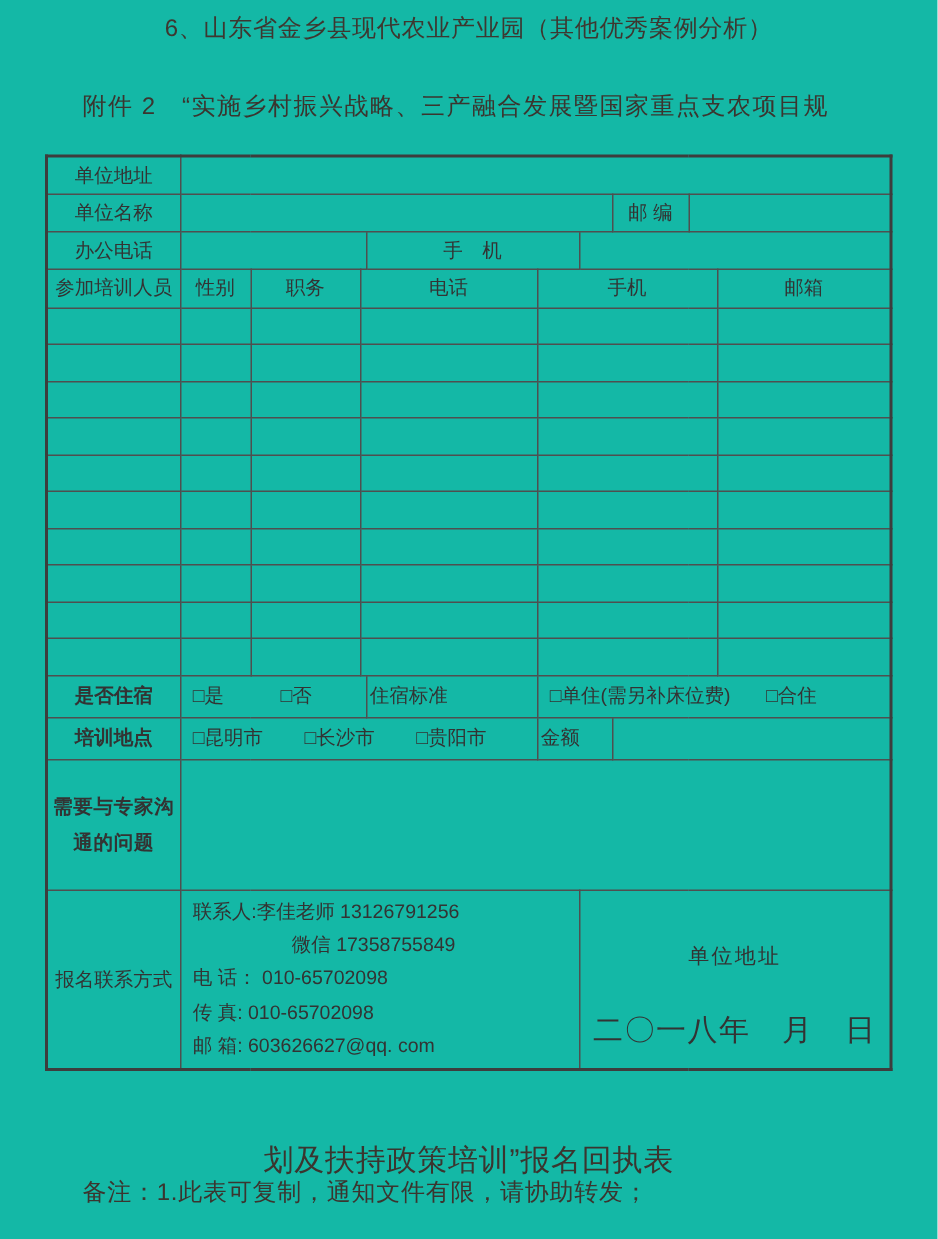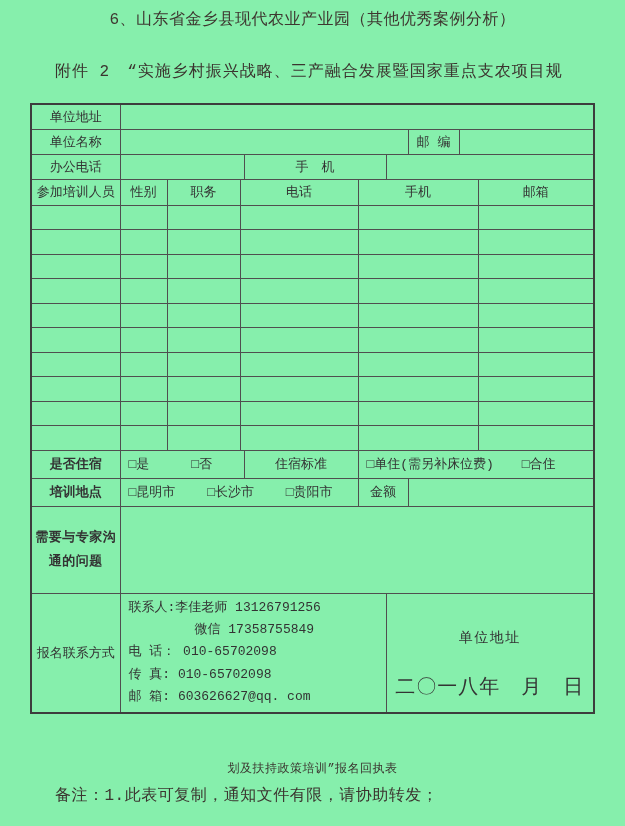--- a/index.html
+++ b/index.html
@@ -1,20 +1,20 @@
 <!DOCTYPE html>
 <html><head>
 <meta charset="utf-8">
 <style>
   html,body{margin:0;padding:0;background:#ffffff;}
   .page{
     position:relative;
     width:625px;height:826px;
-    background:#86efac;
-    font-family:Liberation Mono, monospace;
+    background:#14b8a6;
+    font-family:Liberation Sans, sans-serif;
     color:#39332e;
     overflow:hidden;
   }
   .case-heading{
     position:absolute;top:9px;left:0;width:625px;
     text-align:center;font-size:16px;letter-spacing:0.5px;
     color:#3e3730;
   }
   .attachment-line{
     position:absolute;top:61px;left:55px;
@@ -28,21 +28,21 @@
   }
   table.form td{
     border:1px solid #4f4f4f;
     font-size:13px;color:#333;
     padding:1px 2px;
     overflow:hidden;
     vertical-align:middle;
   }
   .lbl{text-align:center;}
   .bold{font-weight:bold;color:#222;}
-  .ctr{text-align:center;}
+  .ctr{text-align:left;}
   .opts{text-align:left;padding-left:8px !important;white-space:nowrap;}
   .h25{height:25px;}
   .h26{height:26px;}
   .h24{height:24.5px;}
   .h28{height:28px;margin-top:44px;}
   .h87{height:87px;}
   .h113{height:113px;}
   .q-label{line-height:24px;letter-spacing:0.5px;}
   .gap34{margin-left:34px;}
   .gap24{margin-left:24px;}
@@ -53,21 +53,21 @@
   .stamp-cell{vertical-align:top;}
   .stamp-inner{
     height:100%;display:flex;flex-direction:column;
     align-items:center;justify-content:flex-start;
     padding-top:24px;box-sizing:border-box;
   }
   .stamp-line{font-size:14px;letter-spacing:1.5px;}
   .date-line{font-size:20px;letter-spacing:1px;margin-top:26px;}
   .footer-title{
     position:absolute;top:760px;left:0;width:625px;
-    text-align:center;font-size:12px;letter-spacing:0.5px;color:#3b352f;
+    text-align:center;font-size:20px;letter-spacing:0.5px;color:#3b352f;
     white-space:nowrap;
   }
   .note-line{
     position:absolute;top:785px;left:55px;
     font-size:16px;letter-spacing:0.5px;color:#3b352f;
     white-space:nowrap;
   }
 </style>
 </head>
 <body>

